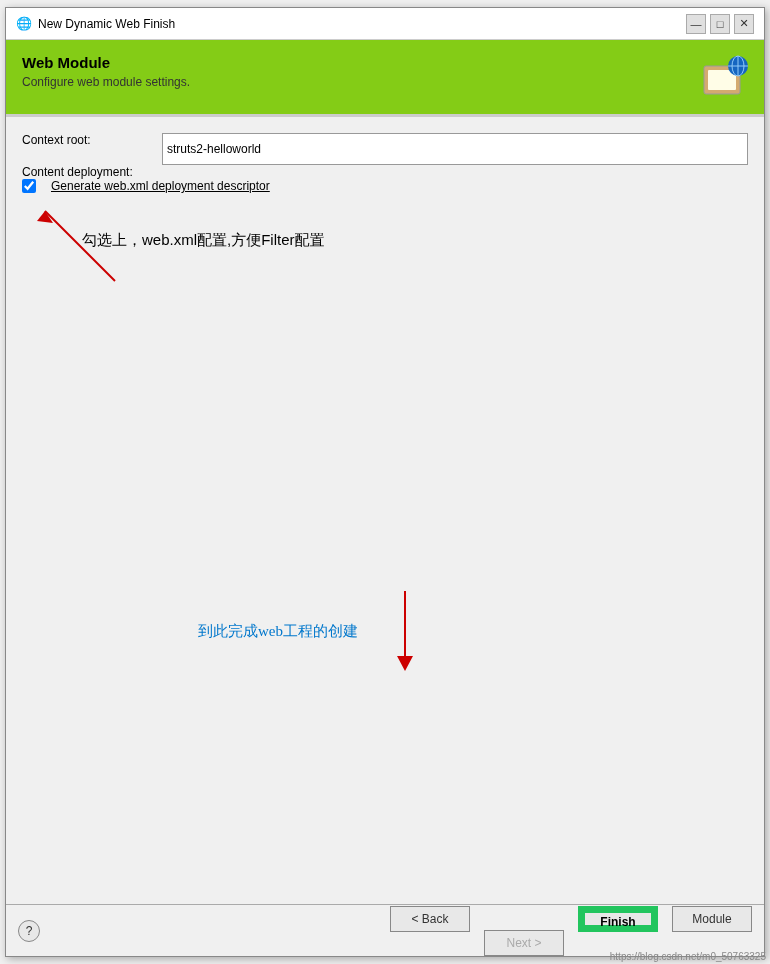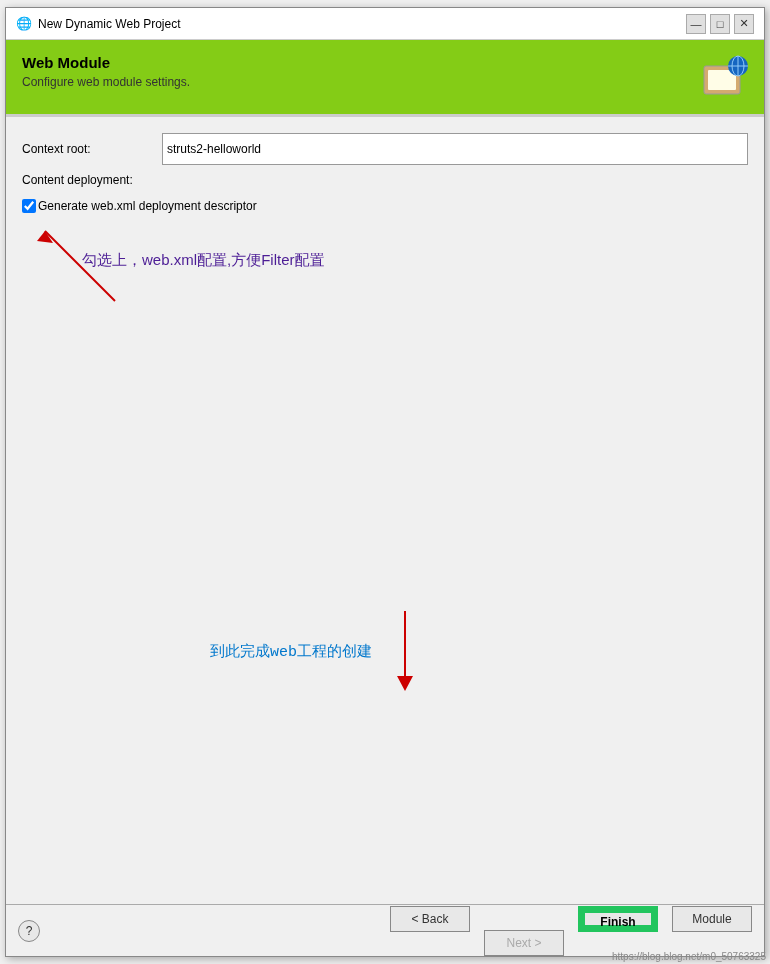--- a/index.html
+++ b/index.html
@@ -79,72 +79,71 @@
       color: #333;
     }
     .content-area {
       flex: 1;
       padding: 16px;
       overflow: hidden;
       position: relative;
     }
     .form-row {
       display: flex;
-      align-items: center;
-      margin-bottom: 8px;
+      margin-bottom: 0;
     }
     .form-label {
       width: 140px;
       font-size: 12px;
       color: #000;
       flex-shrink: 0;
     }
     .form-input {
       flex: 1;
       height: 32px;
       border: 1px solid #999;
       background: #fff;
       padding: 2px 4px;
       font-size: 12px;
     }
     .checkbox-row {
       display: flex;
       align-items: center;
-      gap: 2px;
-      margin-top: 12px;
+      gap: 15px;
       margin-bottom: 8px;
+      text-decoration: underline;
     }
     .checkbox-row input[type="checkbox"] {
       width: 14px;
       height: 14px;
       cursor: pointer;
     }
     .checkbox-label {
       font-size: 12px;
       color: #000;
     }
     .annotation-area {
       position: relative;
       height: 580px;
     }
     .annotation-text-1 {
       position: absolute;
       top: 30px;
       left: 60px;
-      color: #4c1d95;
+      color: #000000;
       font-size: 15px;
       font-family: Arial, sans-serif;
     }
     .annotation-text-2 {
       position: absolute;
       bottom: 140px;
-      left: 188px;
+      left: 176px;
       color: #0077cc;
       font-size: 15px;
-      font-family: Liberation Mono, monospace;
+      font-family: Liberation Serif, serif;
     }
     
     .arrow-svg-1 {
       position: absolute;
       top: 0;
       left: 0;
       width: 100%;
       height: 100%;
       pointer-events: none;
     }
@@ -213,21 +212,21 @@
     }
   </style>
 </head>
 <body>
 
 <div class="dialog">
 
   <div class="title-bar">
     <div class="title-bar-left">
       <span class="title-bar-icon">🌐</span>
-      <span class="title-bar-text">New Dynamic Web Project</span>
+      <span class="title-bar-text">New Dynamic Web Finish</span>
     </div>
     <div class="title-bar-controls">
       <div class="title-btn">—</div>
       <div class="title-btn">□</div>
       <div class="title-btn">✕</div>
     </div>
   </div>
 
   <div class="header-section">
     <div class="header-text">
@@ -284,14 +283,14 @@
       <div class="help-icon">?</div>
     </div>
     <div class="footer-right">
       <button class="footer-btn">&lt; Back</button>
       <button class="footer-btn" disabled="">Next &gt;</button>
       <button class="footer-btn primary">Finish</button>
       <button class="footer-btn">Module</button>
     </div>
   </div>
 
-  <div class="watermark">https://blog.blog.net/m0_50763325</div>
+  <div class="watermark">https://blog.csdn.net/m0_50763325</div>
 </div>
 
 </body></html>

